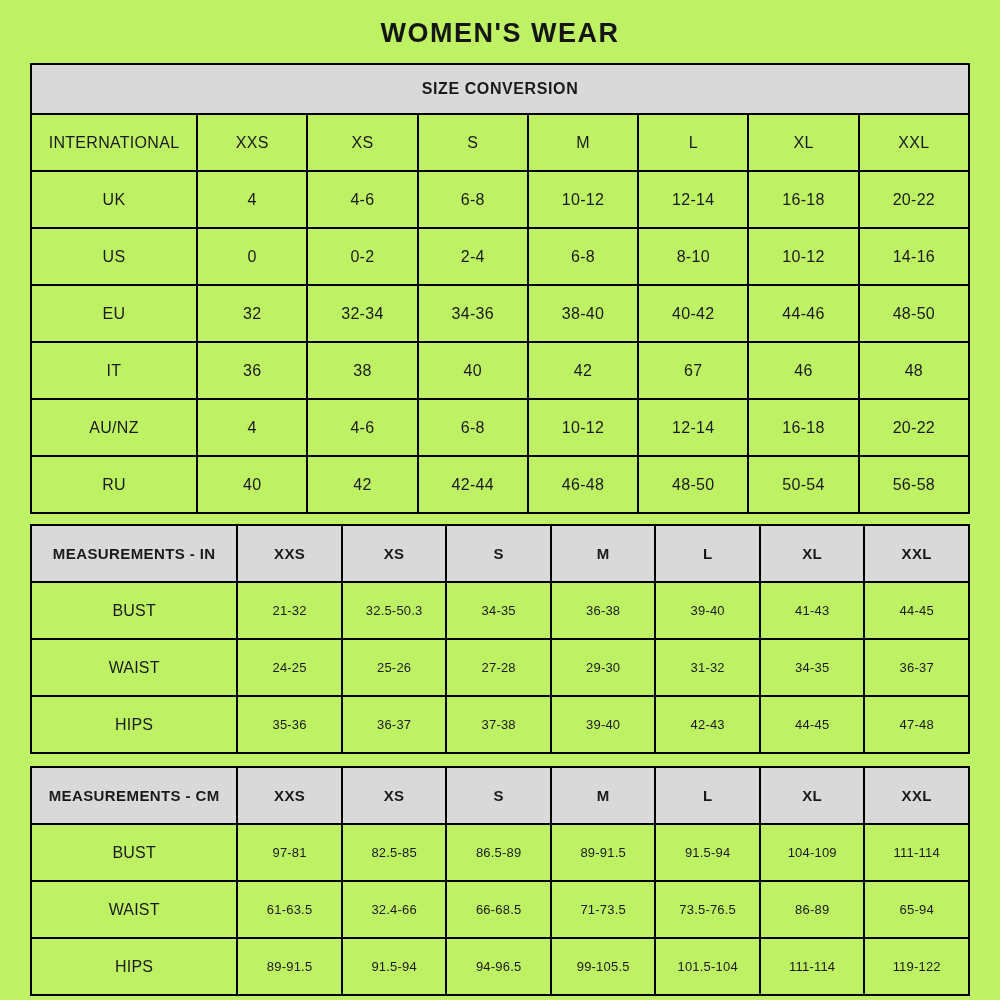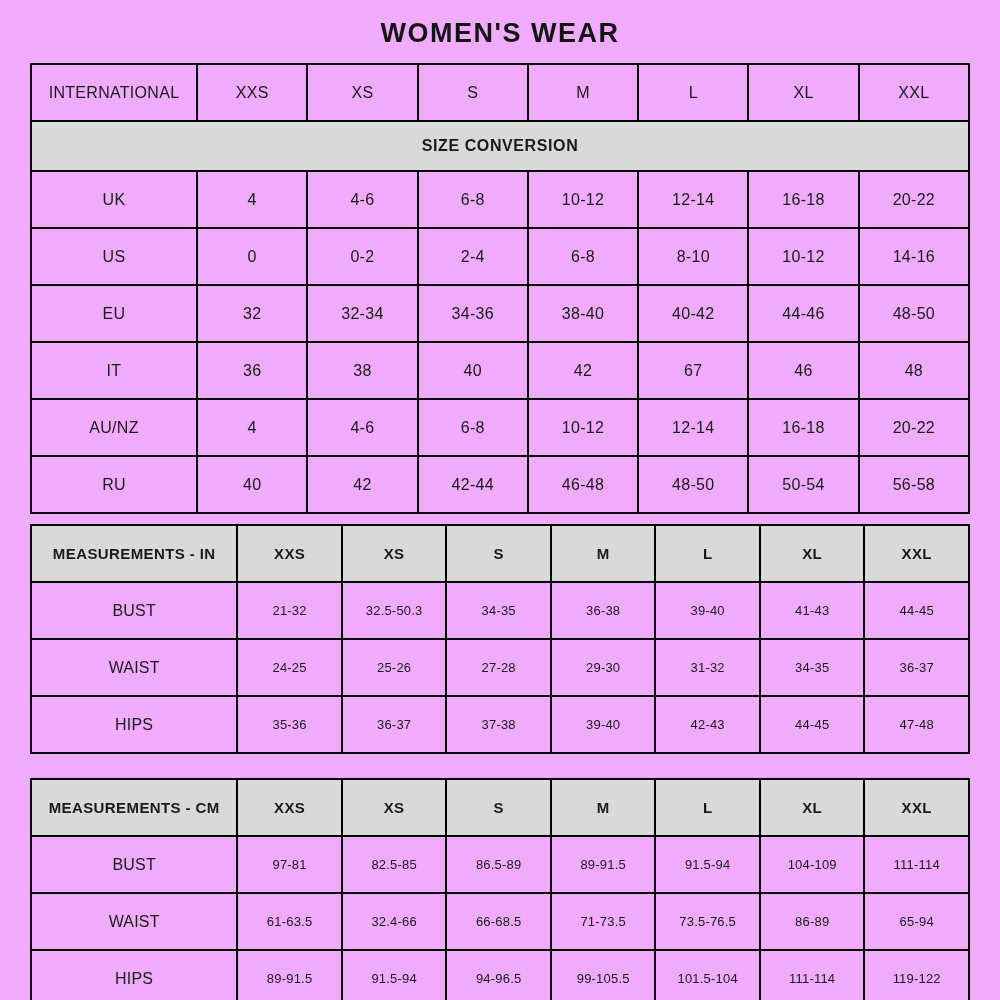--- a/index.html
+++ b/index.html
@@ -5,21 +5,21 @@
   * { box-sizing: border-box; margin: 0; padding: 0; }
   html, body { background: #ffffff; }
   body {
     font-family: "Liberation Sans", "DejaVu Sans", sans-serif;
     color: #1a1a1a;
     -webkit-font-smoothing: antialiased;
   }
   .page {
     width: 1000px;
     height: 1000px;
-    background: #f0abfc;
+    background: #bef264;
     padding: 12px 30px 0 30px;
   }
   .title {
     text-align: center;
     font-size: 27px;
     font-weight: bold;
     letter-spacing: 1.5px;
     color: #151515;
     margin: 6px 0 14px 0;
   }
@@ -40,21 +40,21 @@
   .conv col.c0 { width: 17.7%; }
   .conv td { height: 57px; font-size: 16px; letter-spacing: 0.3px; }
   .conv td.caption {
     height: 50px;
     background: #d9d9d9;
     font-weight: bold;
     font-size: 16px;
     letter-spacing: 0.6px;
   }
   
-  .meas { margin-bottom: 24px; }
+  .meas { margin-bottom: 12px; }
   .meas col.m0 { width: 22%; }
   .meas td { height: 57px; font-size: 13px; letter-spacing: 0.2px; }
   .meas tr.gray-head td {
     background: #d9d9d9;
     font-weight: bold;
     font-size: 15px;
     letter-spacing: 0.4px;
   }
   .meas td.rowlabel { font-size: 16px; }
 </style>
@@ -64,32 +64,32 @@
 <div class="page">
 
   <div class="title">WOMEN'S WEAR</div>
 
   <table class="conv">
     <colgroup>
         <col class="c0">
         <col span="7">
       </colgroup>
     <tbody>
+      <tr>
+        <td colspan="8" class="caption">SIZE CONVERSION</td>
+      </tr>
       <tr>
         <td>INTERNATIONAL</td>
         <td>XXS</td>
         <td>XS</td>
         <td>S</td>
         <td>M</td>
         <td>L</td>
         <td>XL</td>
         <td>XXL</td>
-      </tr>
-      <tr>
-        <td colspan="8" class="caption">SIZE CONVERSION</td>
       </tr>
       <tr>
         <td>UK</td>
         <td>4</td>
         <td>4-6</td>
         <td>6-8</td>
         <td>10-12</td>
         <td>12-14</td>
         <td>16-18</td>
         <td>20-22</td>

